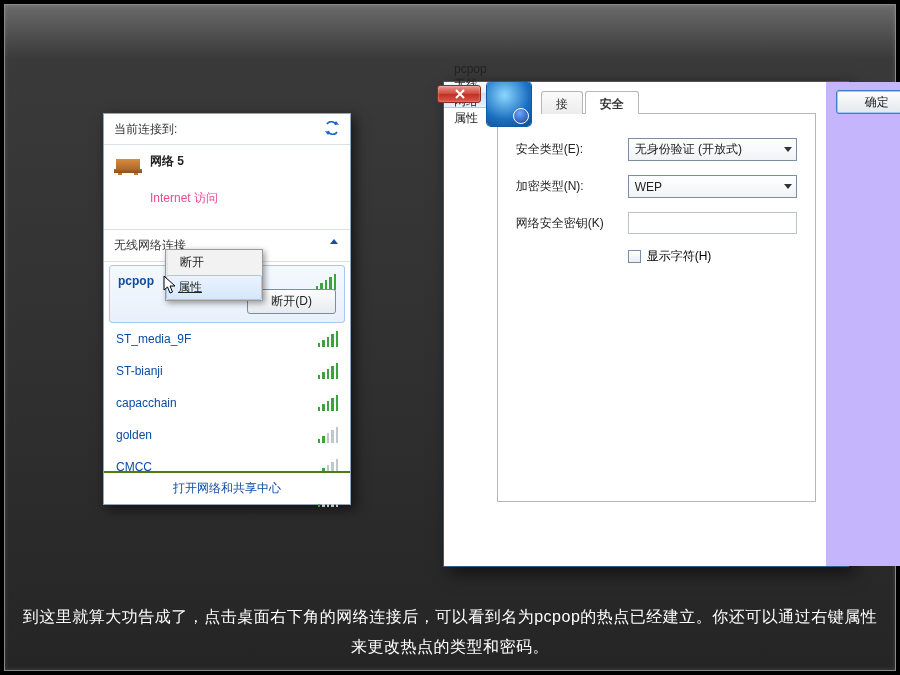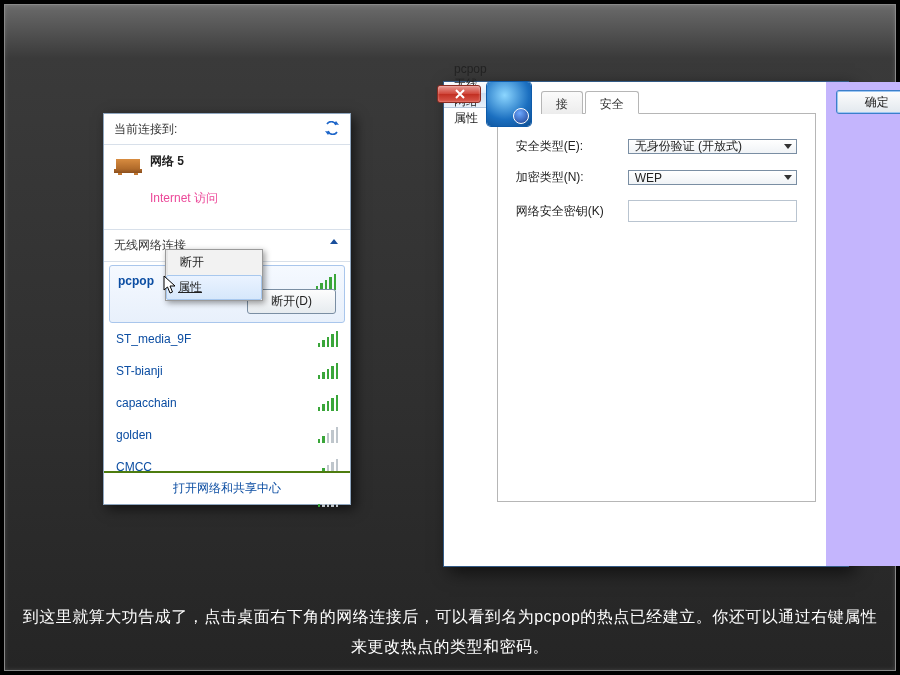--- a/index.html
+++ b/index.html
@@ -197,33 +197,34 @@
     padding: 4px 14px 3px; font-size: 12px;
     background: linear-gradient(#fbfbfb,#ececec);
     border: 1px solid #b6b6b6; border-bottom: none;
     border-radius: 3px 3px 0 0;
     margin-right: 2px; color: #333; cursor: pointer;
     position: relative; top: 1px;
   }
   .tab.active {
     background: #fff; top: 1px;
     border-bottom: 1px solid #fff;
+    font-weight: bold;
   }
   .tab-pane {
     border: 1px solid #b6b6b6; border-top: none;
     height: 388px;
     padding: 24px 18px 10px;
   }
   .form-row {
     display: flex; align-items: center; margin-bottom: 14px;
     font-size: 12px; color: #222;
   }
   .form-row .lbl { width: 112px; }
   .combo {
-    flex: 1; height: 15px;
+    flex: 1; height: 23px;
     border: 1px solid #7a8ea3;
     background: linear-gradient(#fff,#f0f3f6);
     display: flex; align-items: center; justify-content: space-between;
     padding: 0 4px 0 6px; font-size: 12px;
     cursor: pointer;
   }
   .combo .dd {
     width: 0;height: 0;
     border-left: 4px solid transparent;
     border-right: 4px solid transparent;
@@ -398,20 +399,24 @@
           <span class="lbl">加密类型(N):</span>
           <div class="combo">
             <span>WEP</span>
             <span class="dd"></span>
           </div>
         </div>
         <div class="form-row">
           <span class="lbl">网络安全密钥(K)</span>
           <input class="textin" value="" style="">
         </div>
+        <div class="chk-row">
+          <span class="chk"></span>
+          <span>显示字符(H)</span>
+        </div>
       </div>
     </div>
     <div class="dlg-buttons">
       <button class="btn-std default">确定</button>
       <button class="btn-std">取消</button>
     </div>
   </div>
 
   <div class="caption-bar">到这里就算大功告成了，点击桌面右下角的网络连接后，可以看到名为pcpop的热点已经建立。你还可以通过右键属性来更改热点的类型和密码。</div>
 </div>

